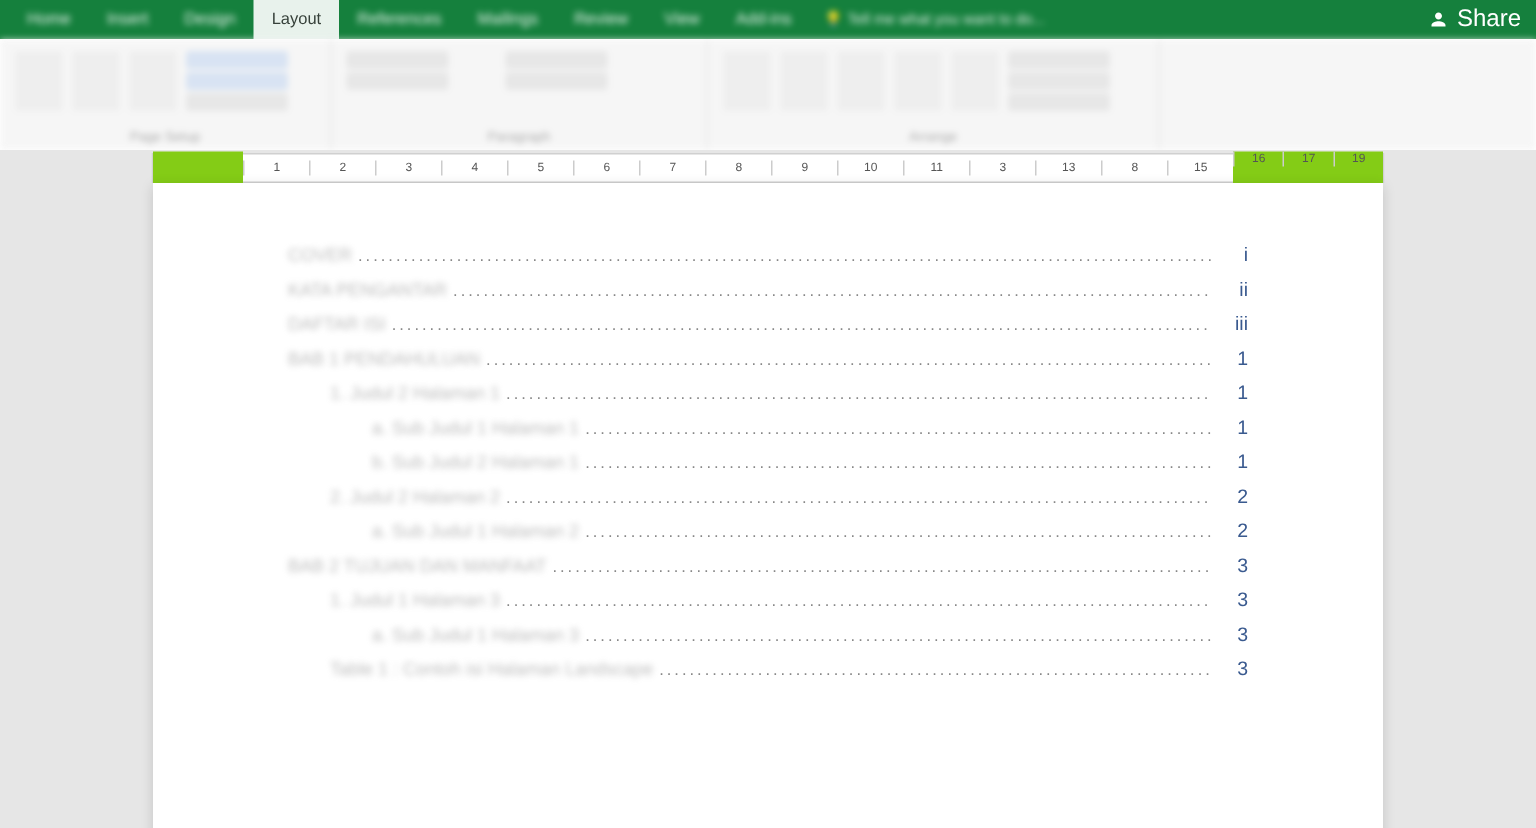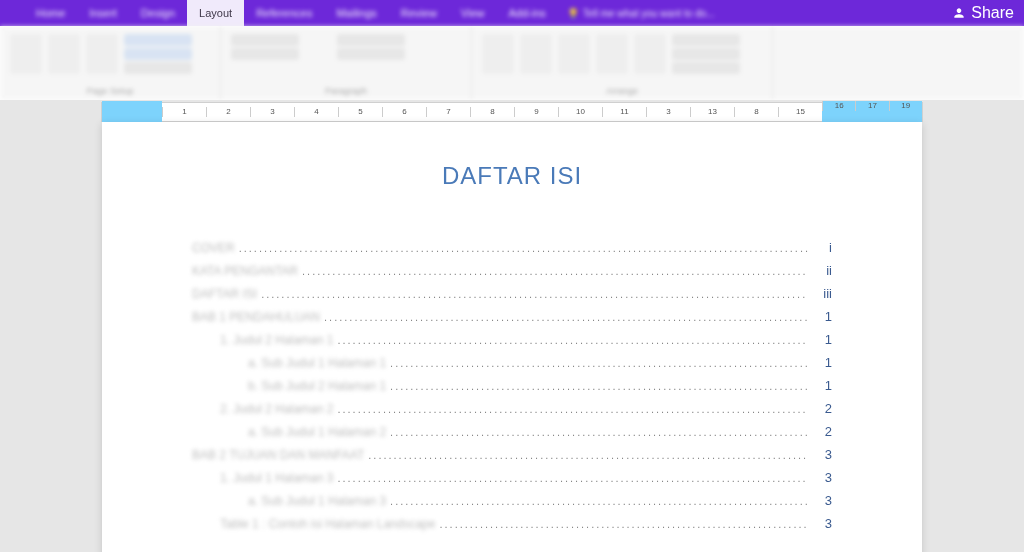--- a/index.html
+++ b/index.html
@@ -1,33 +1,33 @@
 <!DOCTYPE html>
 <html><head>
 <meta charset="utf-8">
 <style>
   html,body{margin:0;padding:0;font-family:"Segoe UI",Arial,sans-serif;background:#e6e6e6;width:1024px;height:552px;overflow:hidden}
   .ribbon{height:100px;background:#fff;border-bottom:1px solid #d4d4d4;position:relative}
-  .tabs{height:26px;background:#6d28d9;display:flex;align-items:center;padding-left:24px;color:#fff;font-size:11px;position:relative}
+  .tabs{height:26px;background:#15803d;display:flex;align-items:center;padding-left:6px;color:#fff;font-size:11px;position:relative}
   .tab{padding:0 12px;height:26px;display:flex;align-items:center;filter:blur(2px);opacity:.9}
   .tab.active{background:#fff;color:#3b3b3b;filter:none}
   .tell-me{filter:blur(2px);opacity:.85;margin-left:10px;font-size:10px}
   .share{position:absolute;right:10px;top:0;height:26px;display:flex;align-items:center;gap:5px;font-size:16px}
   .ribbon-body{height:74px;background:#f3f3f3;display:flex;filter:blur(2px);opacity:.7;font-size:9px;color:#666}
   .grp{border-right:1px solid #d9d9d9;padding:4px 10px;display:flex;flex-direction:column;justify-content:space-between}
   .grp-label{font-size:9px;text-align:center;color:#888;margin-top:auto}
   .grp-content{display:flex;gap:6px;align-items:flex-start;padding-top:4px}
   .big-btn{width:32px;height:40px;background:#e8e8e8;border-radius:2px}
   .small-row{display:flex;flex-direction:column;gap:2px;font-size:9px}
   .small-row span{background:#ddd;padding:1px 4px;border-radius:2px;width:60px;height:10px}
   .highlight{background:#c8d8ee!important}
   .workspace{position:absolute;top:100px;left:0;right:0;bottom:0;background:#e6e6e6;overflow:hidden}
   .ruler{height:18px;background:#fff;margin:2px auto 0;width:820px;font-size:8px;color:#555;display:flex;align-items:center;position:relative;border:1px solid #d0d0d0}
   .ruler-seg{flex:1;text-align:center;border-left:1px solid #ccc;height:10px;line-height:10px}
-  .ruler-margin{background:#7dd3fc;height:22px}
+  .ruler-margin{background:#84cc16;height:22px}
   .page{width:820px;background:#fff;margin:0 auto;box-shadow:0 2px 8px rgba(0,0,0,.15);padding:40px 90px 0 90px;box-sizing:border-box;min-height:600px;position:relative}
   .doc-title{text-align:center;font-size:24px;color:#4a7ab8;font-weight:400;letter-spacing:1px;margin-bottom:50px;font-family:"Calibri Light","Segoe UI Light",sans-serif}
   .toc-row{display:flex;align-items:baseline;font-size:12px;color:#3a5a8f;margin-bottom:7px;height:16px}
   .toc-label{filter:blur(2px);opacity:.55;color:#888;white-space:nowrap;margin-right:4px}
   .toc-leader{flex:1;overflow:hidden;white-space:nowrap;color:#888;letter-spacing:2px;font-size:11px}
   .toc-page{width:24px;text-align:right;color:#3a5a8f;font-size:13px}
   .indent1{padding-left:28px}
   .indent2{padding-left:56px}
   .share svg{width:14px;height:14px;fill:#fff}
 </style>
@@ -117,21 +117,20 @@
     <div class="ruler-seg">8</div>
     <div class="ruler-seg">15</div>
     <div class="ruler-margin" style="width:100px;display:flex">
       <div class="ruler-seg">16</div>
       <div class="ruler-seg">17</div>
       <div class="ruler-seg">19</div>
     </div>
   </div>
 
   <div class="page">
-    <div class="doc-title">DAFTAR ISI</div>
     <div id="toc">
         <div class="toc-row ">
           <span class="toc-label">COVER</span>
           <span class="toc-leader">........................................................................................................................................................................................................</span>
           <span class="toc-page">i</span>
         </div>
         <div class="toc-row ">
           <span class="toc-label">KATA PENGANTAR</span>
           <span class="toc-leader">........................................................................................................................................................................................................</span>
           <span class="toc-page">ii</span>

